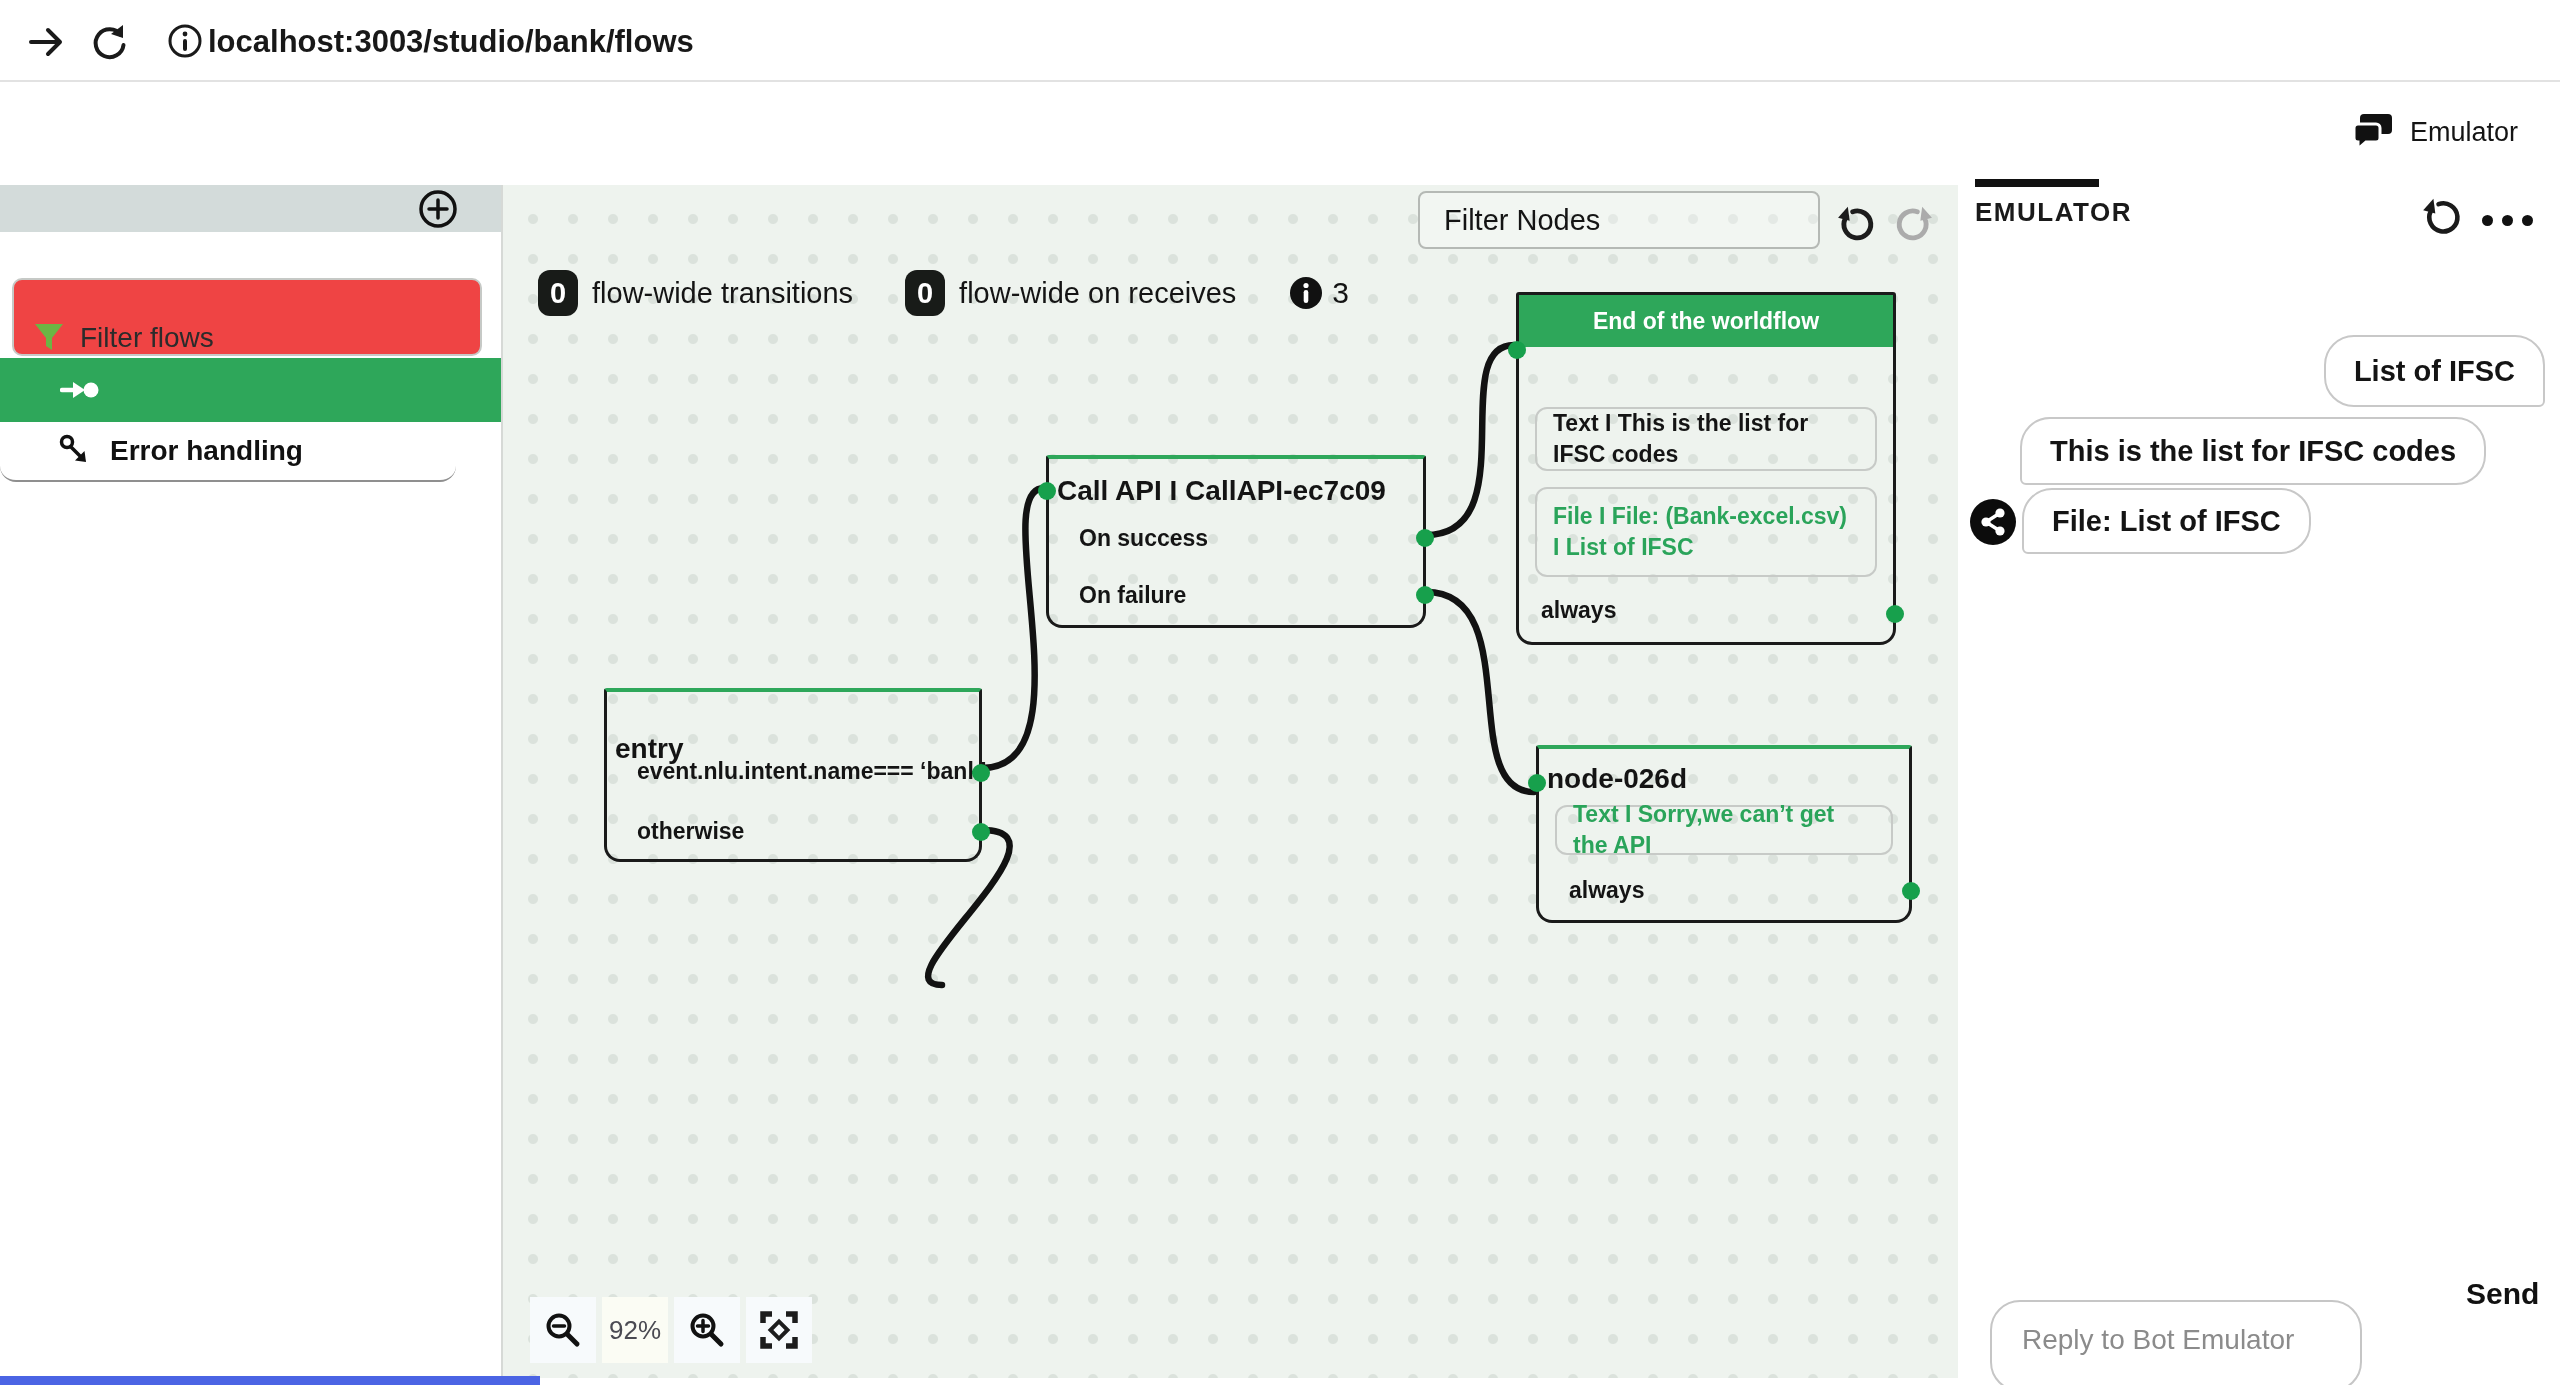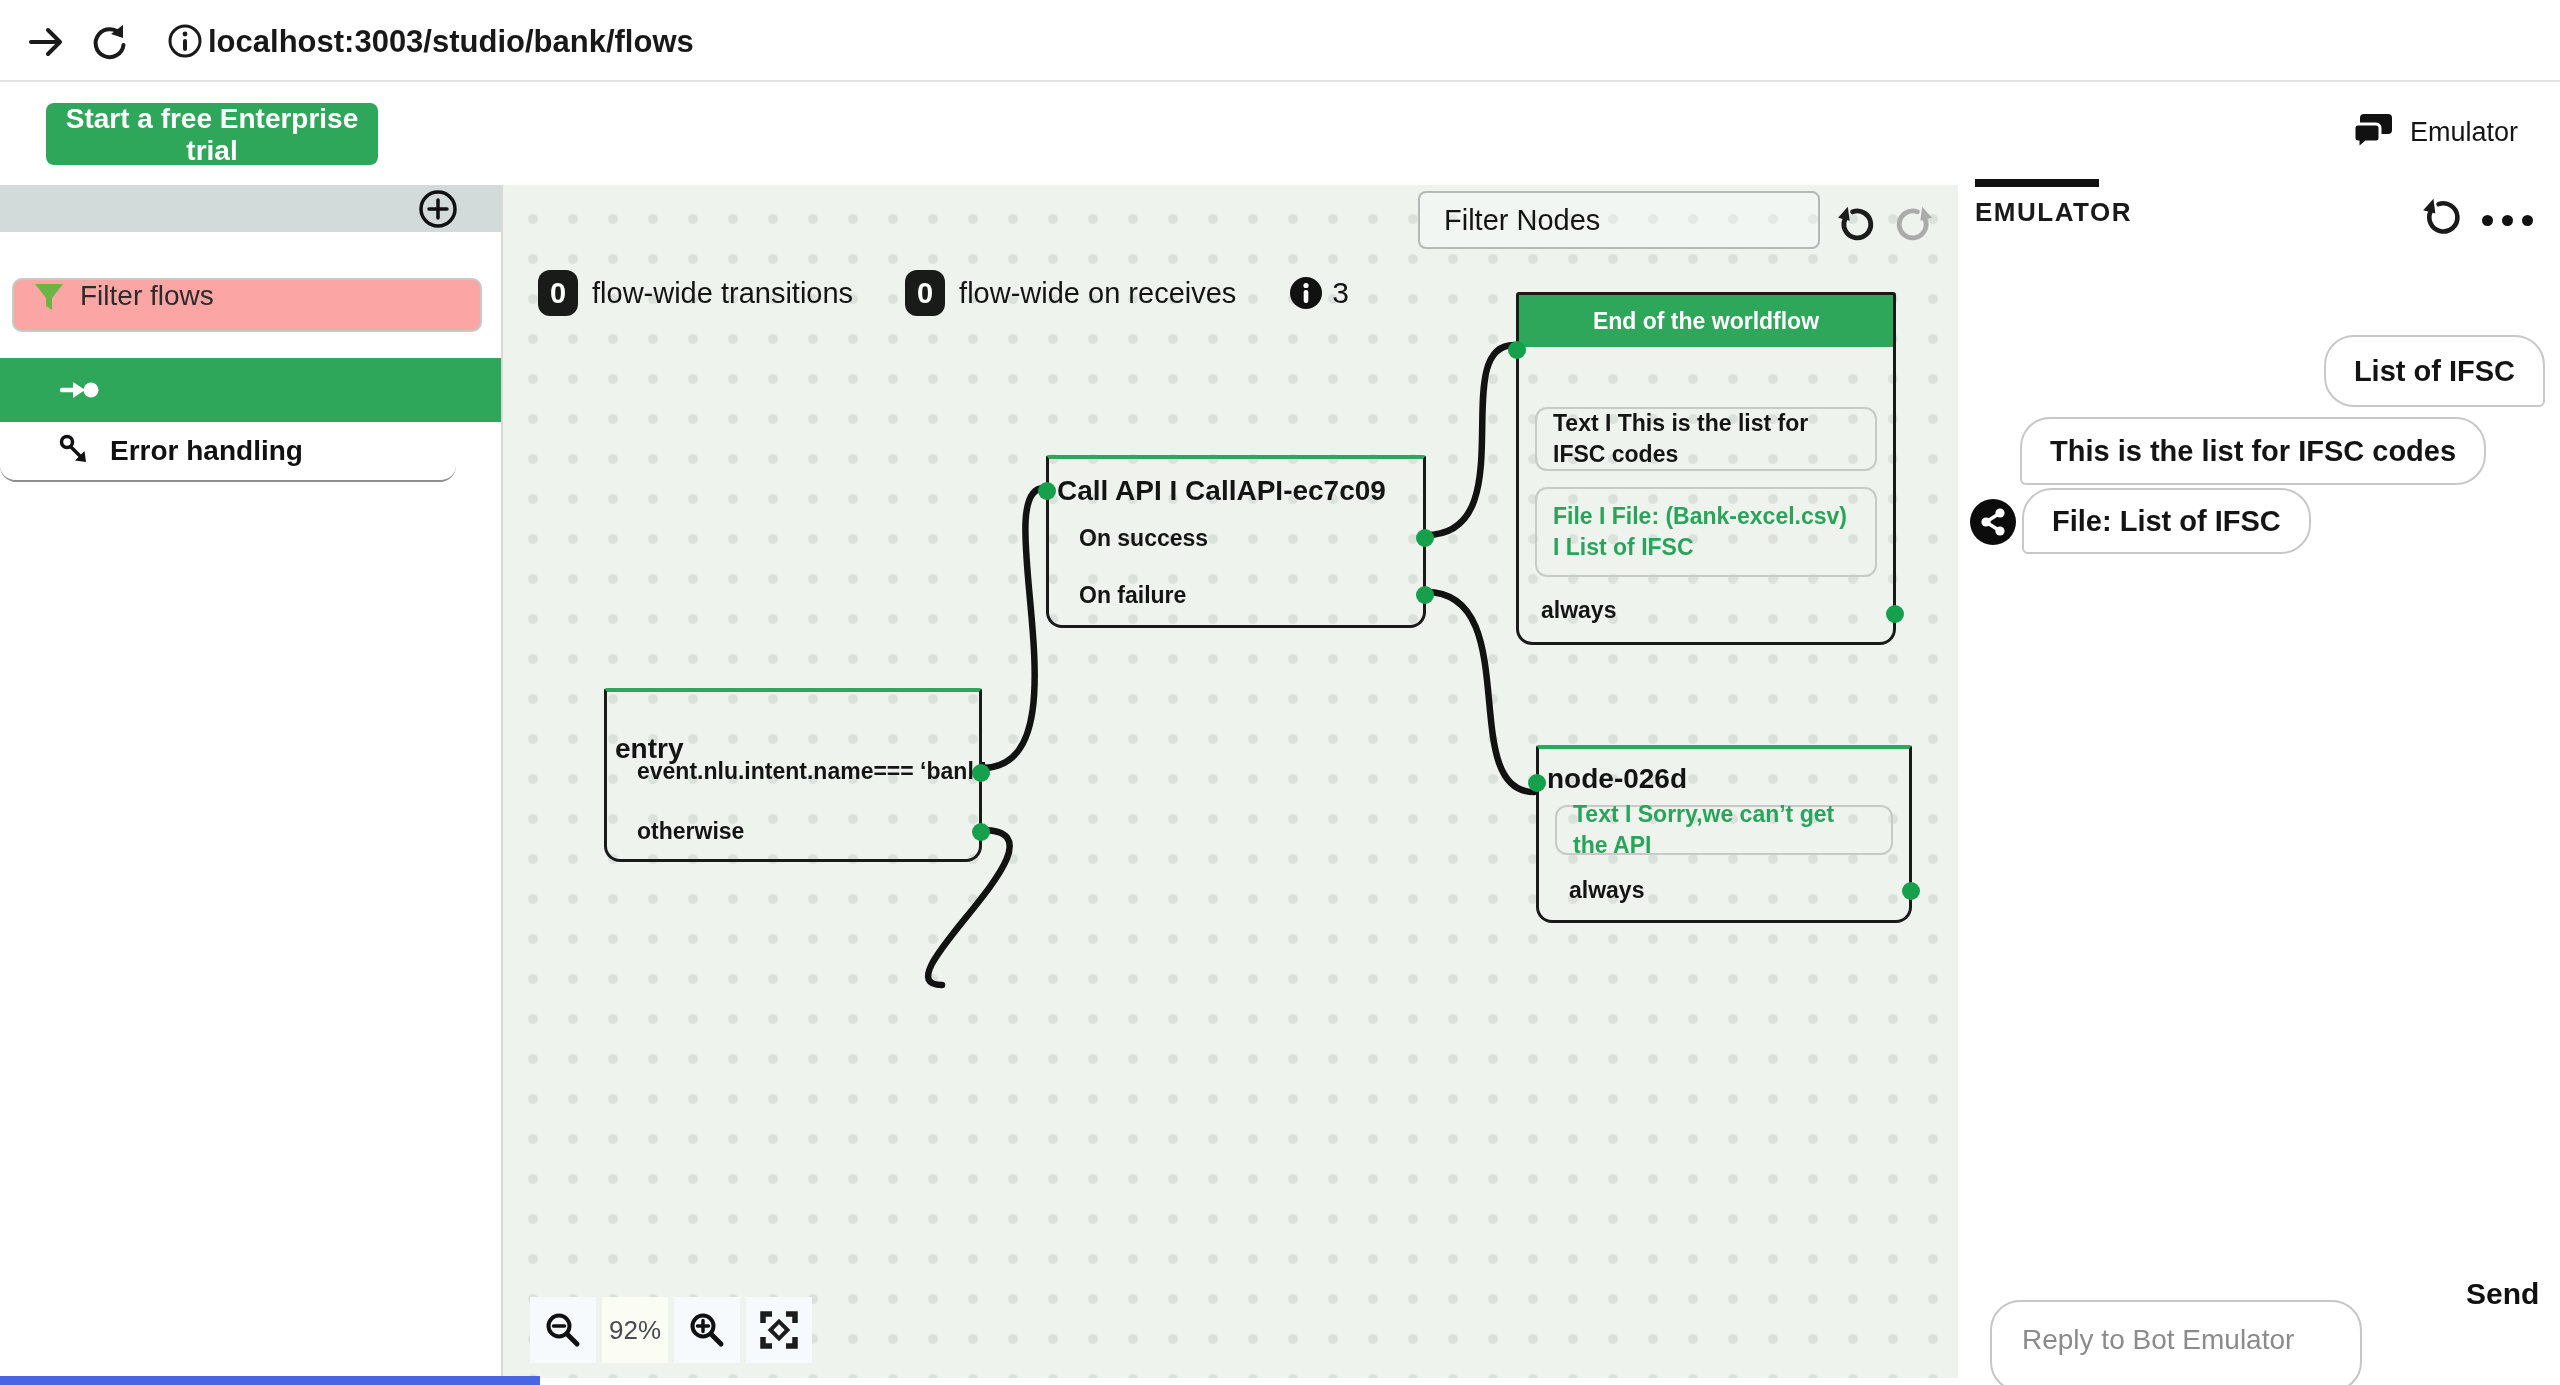--- a/index.html
+++ b/index.html
@@ -21,22 +21,22 @@
   .emulator-toggle span { font-size:27px; color:#141414; }
 
   
   .main { position:absolute; left:0; top:185px; width:2560px; height:1200px; }
 
   
   .sidebar { position:absolute; left:0; top:0; width:503px; height:1200px; background:#fff;
     border-right:2px solid #d6d9d6; }
   .sidebar-top { position:absolute; left:0; top:0; width:501px; height:47px; background:#d3dbda; }
   .add-flow { position:absolute; right:42px; top:3px; cursor:pointer; }
-  .filter-box { position:absolute; left:12px; top:93px; width:470px; height:54px; background:#fca5a5;
-    border:2px solid #c6c9c6; border-radius:10px; display:flex; align-items:flex-start; }
+  .filter-box { position:absolute; left:12px; top:93px; width:470px; height:78px; background:#ef4444;
+    border:2px solid #c6c9c6; border-radius:10px; display:flex; align-items:flex-end; }
   .filter-box svg { margin-left:18px; }
   .filter-box input { border:none; outline:none; flex:1; font-size:28px; color:#2b2b2b;
     font-family:"Liberation Sans",sans-serif; margin-left:14px; background:transparent; }
   .filter-box input::placeholder { color:#2b2b2b; opacity:1; }
   .flow-selected { position:absolute; left:0; top:173px; width:501px; height:64px; background:#2ea75a;
     display:flex; align-items:center; cursor:pointer; }
   .flow-selected svg { margin-left:60px; }
   .error-row { position:absolute; left:0; top:237px; width:456px; height:60px; background:#fff;
     display:flex; align-items:center; cursor:pointer; border-bottom:2px solid #8f8f8f;border-radius:16px; }
   .error-row svg { margin-left:58px; }
@@ -117,21 +117,20 @@
   </svg>
   <svg class="bicon" style="left:166px" width="38" height="38" viewBox="0 0 38 38">
     <circle cx="19" cy="19" r="15" stroke="#1a1a1a" stroke-width="3" fill="none"></circle>
     <circle cx="19" cy="12" r="2.4" fill="#1a1a1a"></circle>
     <rect x="17" y="17" width="4" height="12" rx="2" fill="#1a1a1a"></rect>
   </svg>
   <span class="url-text">localhost:3003/studio/bank/flows</span>
 </div>
 
 <div class="app-header">
-  <button class="trial-btn">Start a free Enterprise trial</button>
   <div class="emulator-toggle">
     <svg width="44" height="40" viewBox="0 0 44 40">
       <path d="M12 2 h24 a4 4 0 0 1 4 4 v12 a4 4 0 0 1 -4 4 h-24 a4 4 0 0 1 -4 -4 v-12 a4 4 0 0 1 4 -4 z" fill="#111"></path>
       <path d="M6 12 h18 a4 4 0 0 1 4 4 v10 a4 4 0 0 1 -4 4 h-10 l-8 7 v-7 a4 4 0 0 1 -4 -4 v-10 a4 4 0 0 1 4 -4 z" fill="#111" stroke="#fff" stroke-width="3"></path>
     </svg>
     <span>Emulator</span>
   </div>
 </div>
 
 <div class="main">

